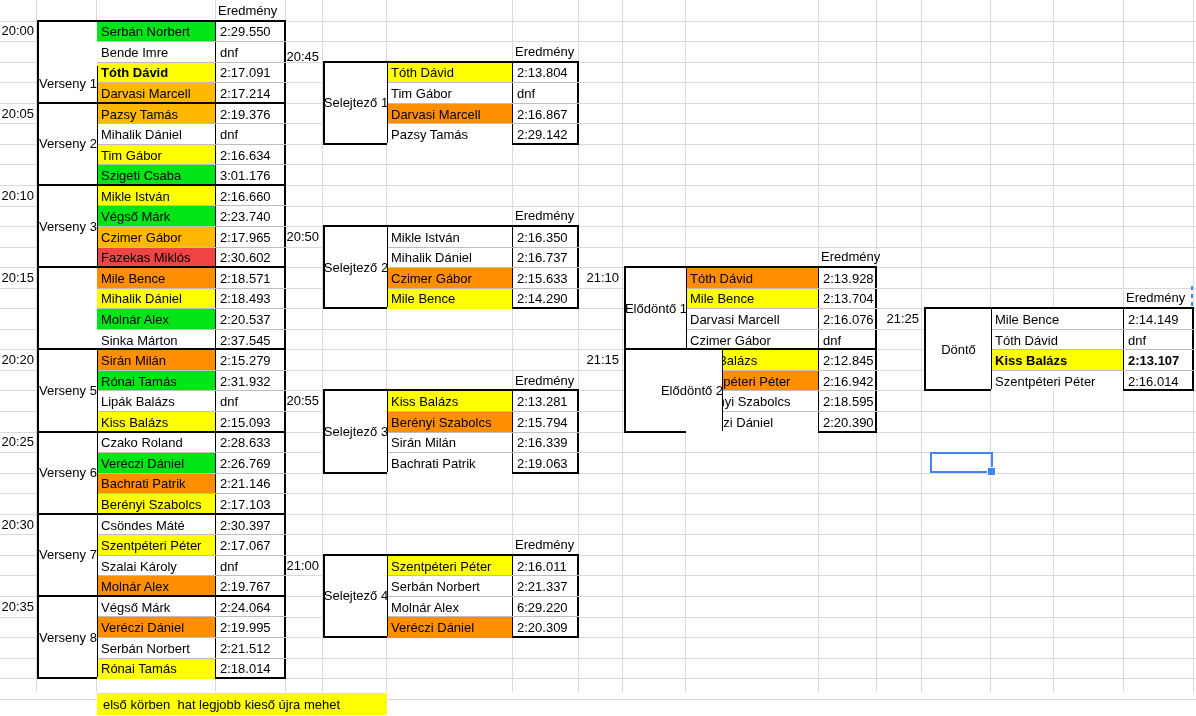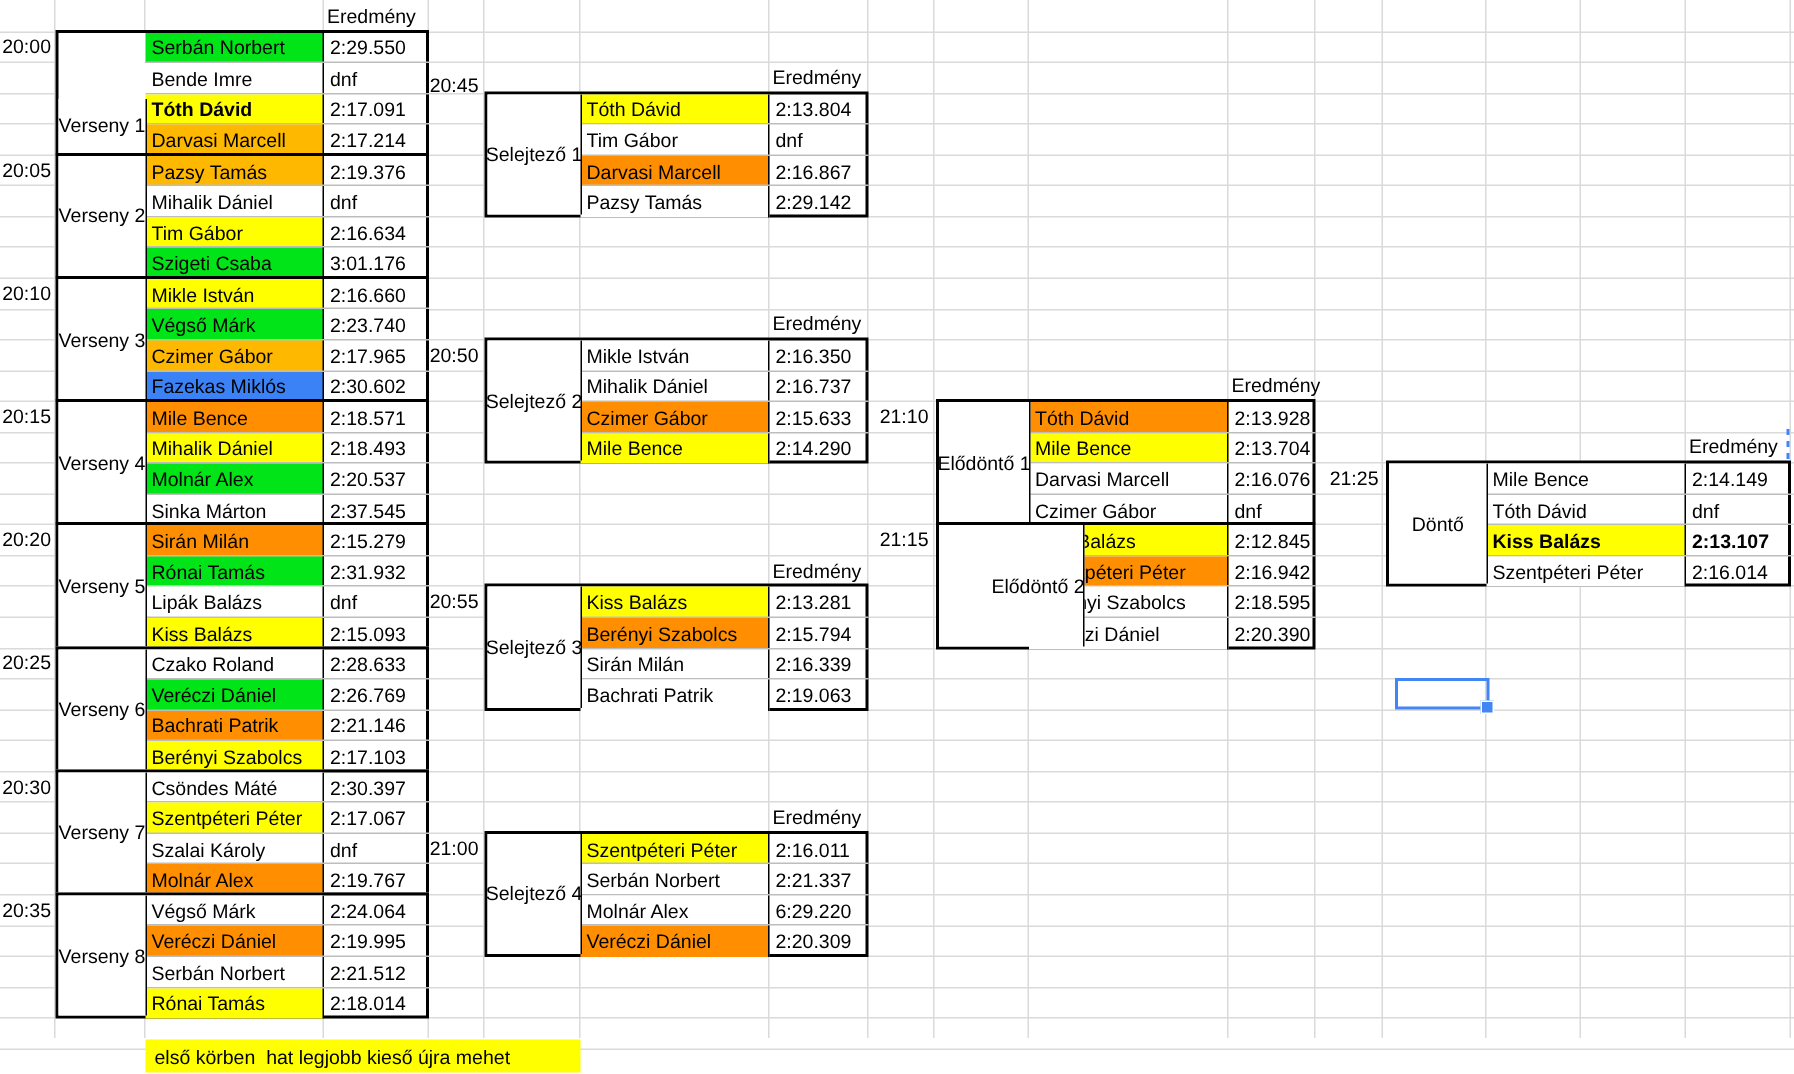--- a/index.html
+++ b/index.html
@@ -136,27 +136,26 @@
       </div>
       <div class="rowline sep" style="left: 58px; top: 19.55px; width: 189px; height: 21.55px;">
         <div class="namecell" style="width: 119px; background: rgb(0, 228, 24);">Végső Márk</div>
         <div class="rescell" style="width: 70px;">2:23.740</div>
       </div>
       <div class="rowline sep" style="left: 58px; top: 40.1px; width: 189px; height: 21.55px;">
         <div class="namecell" style="width: 119px; background: rgb(255, 184, 0);">Czimer Gábor</div>
         <div class="rescell" style="width: 70px;">2:17.965</div>
       </div>
       <div class="rowline sep" style="left: 58px; top: 60.65px; width: 189px; height: 21.55px;">
-        <div class="namecell" style="width: 119px; background: #3b82f6;">Fazekas Miklós</div>
+        <div class="namecell" style="width: 119px; background: #ef4444;">Fazekas Miklós</div>
         <div class="rescell" style="width: 70px;">2:30.602</div>
       </div>
     </div>
     <div class="time" style="left: -16px; top: 267.15px; width: 50px; height: 20.55px;">20:15</div>
     <div class="block" style="left: 37px; top: 266.15px; width: 249px; height: 84.2px;">
-      <div class="labelcell" style="width: 58px;">Verseny 4</div>
       <div class="rowline" style="left: 58px; top: 0px; width: 189px; height: 20.55px;">
         <div class="namecell" style="width: 119px; background: rgb(255, 143, 0);">Mile Bence</div>
         <div class="rescell" style="width: 70px;">2:18.571</div>
       </div>
       <div class="rowline sep" style="left: 58px; top: 19.55px; width: 189px; height: 21.55px;">
         <div class="namecell" style="width: 119px; background: rgb(255, 255, 0);">Mihalik Dániel</div>
         <div class="rescell" style="width: 70px;">2:18.493</div>
       </div>
       <div class="rowline sep" style="left: 58px; top: 40.1px; width: 189px; height: 21.55px;">
         <div class="namecell" style="width: 119px; background: rgb(0, 228, 24);">Molnár Alex</div>

